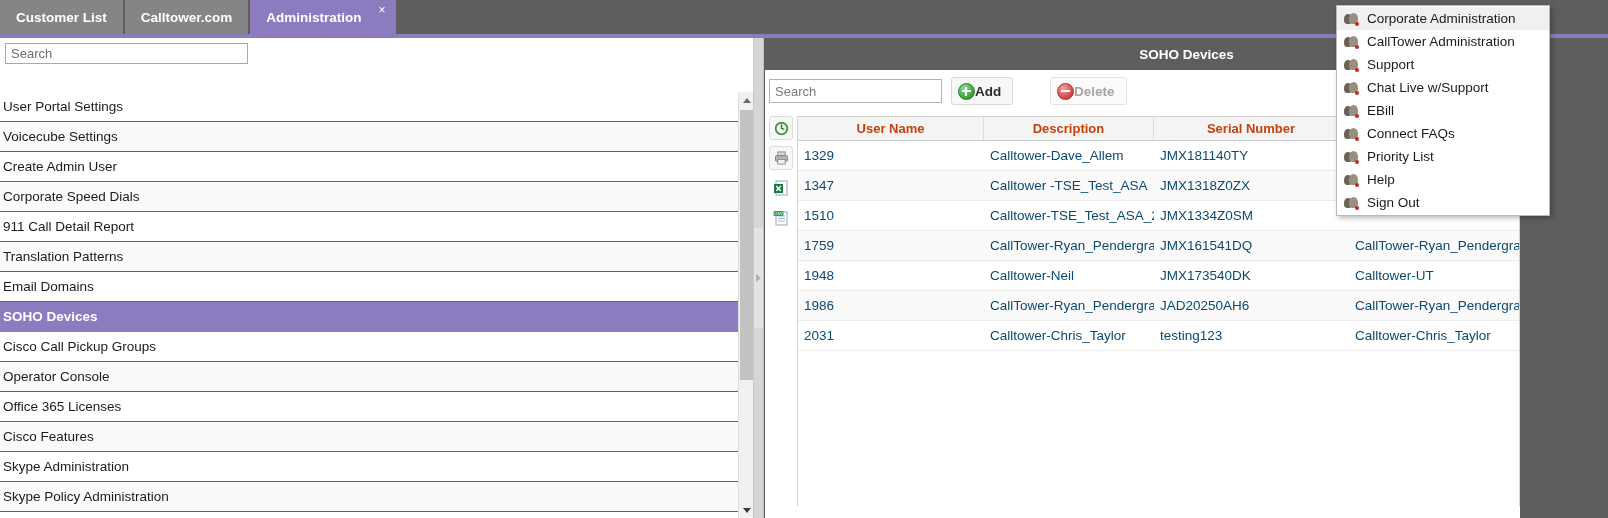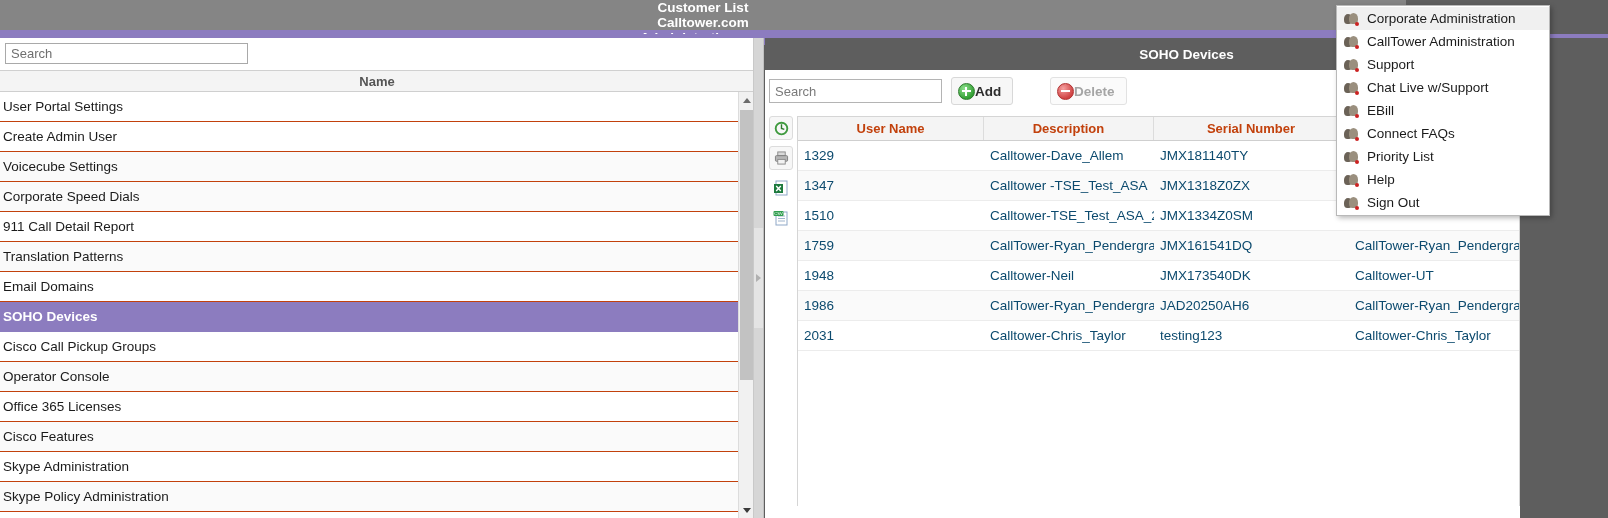--- a/index.html
+++ b/index.html
@@ -26,41 +26,40 @@
   }
 
   
   #tabbar {
     position: absolute;
     left: 0; top: 0;
     width: 1408px; height: 34px;
     background: #5e5e5e;
     display: flex;
     align-items: stretch;
-    flex-direction: column;
   }
   .tab {
     position: relative;
     display: flex;
     align-items: center;
     justify-content: center;
     padding: 0 16px;
     font-size: 13.5px;
     font-weight: bold;
     color: #ffffff;
     background: #858585;
     border-right: 2px solid #5e5e5e;
     box-sizing: border-box;
     user-select: none;
     white-space: nowrap;
   }
   .tab.active {
     background: #8c7cbf;
     border-right: none;
-    padding-right: 48px;
+    padding-right: 34px;
   }
   .tab .tab-close {
     position: absolute;
     right: 10px; top: 4px;
     font-size: 12px;
     font-weight: normal;
     color: #ffffff;
     line-height: 1;
   }
   #tabbar-underline {
@@ -436,26 +435,25 @@
     <div id="tabbar-rest"></div>
   </div>
   <div id="tabbar-underline"></div>
 
   <div id="content">
 
     <div id="left-panel">
       <div id="left-search-wrap">
         <input id="left-search" type="text" placeholder="Search" style="">
       </div>
-      <div id="name-header">Name</div>
 
       <div id="left-list">
           <div class="list-row">User Portal Settings</div>
+          <div class="list-row alt">Voicecube Settings</div>
           <div class="list-row">Create Admin User</div>
-          <div class="list-row alt">Voicecube Settings</div>
           <div class="list-row alt">Corporate Speed Dials</div>
           <div class="list-row">911 Call Detail Report</div>
           <div class="list-row alt">Translation Patterns</div>
           <div class="list-row">Email Domains</div>
           <div class="list-row selected">SOHO Devices</div>
           <div class="list-row">Cisco Call Pickup Groups</div>
           <div class="list-row alt">Operator Console</div>
           <div class="list-row">Office 365 Licenses</div>
           <div class="list-row alt">Cisco Features</div>
           <div class="list-row">Skype Administration</div>

